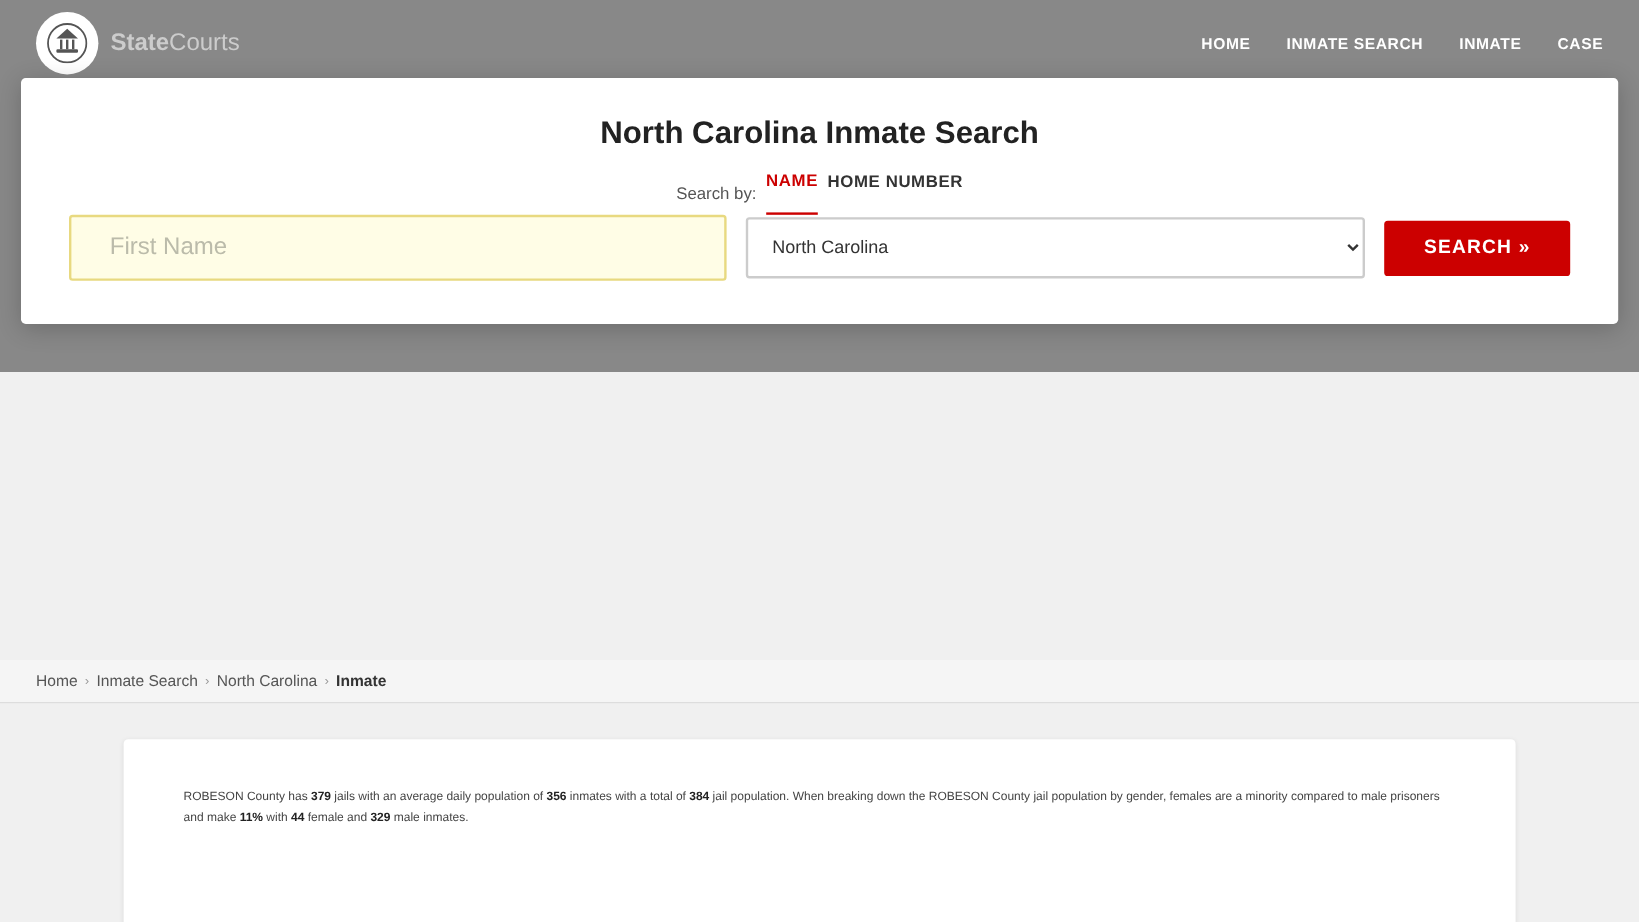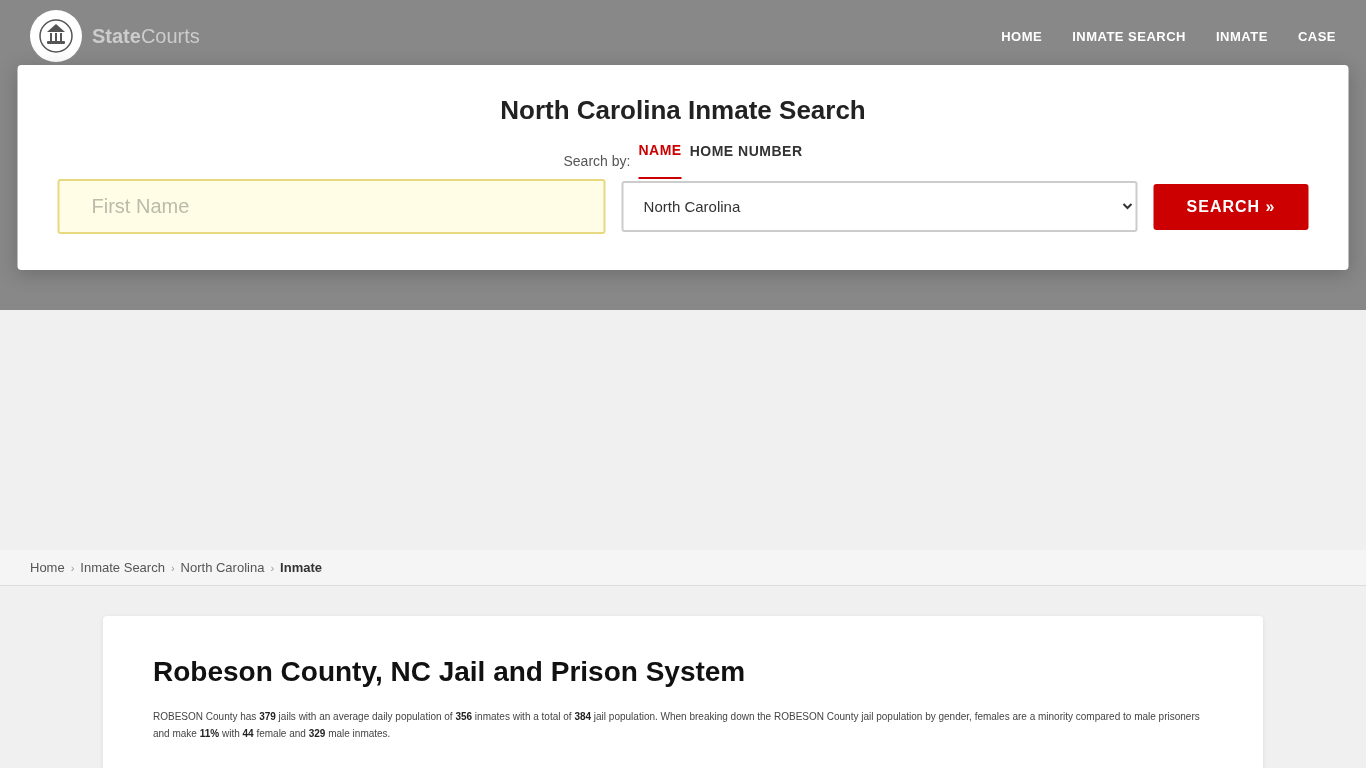--- a/index.html
+++ b/index.html
@@ -267,19 +267,18 @@
     <a href="#">Inmate Search</a>
     <span class="breadcrumb-sep">›</span>
     <a href="#">North Carolina</a>
     <span class="breadcrumb-sep">›</span>
     <span class="breadcrumb-current">Inmate</span>
   </div>
 </div>
 
 <div class="main-content">
   <div class="content-card">
-    <h2 class="county-title">Robeson County, NC Jail and Prison System</h2>
     <p class="county-desc">
       <span>ROBESON County has </span><strong>379</strong><span> jails with an average daily population of </span><strong>356</strong><span> inmates with a total of </span><strong>384</strong><span> jail population. When breaking down the ROBESON County jail population by gender, females are a minority compared to male prisoners and make </span><strong>11%</strong><span> with </span><strong>44</strong><span> female and </span><strong>329</strong><span> male inmates.</span>
     </p>
 
   </div>
 </div>
 
 </body></html>

